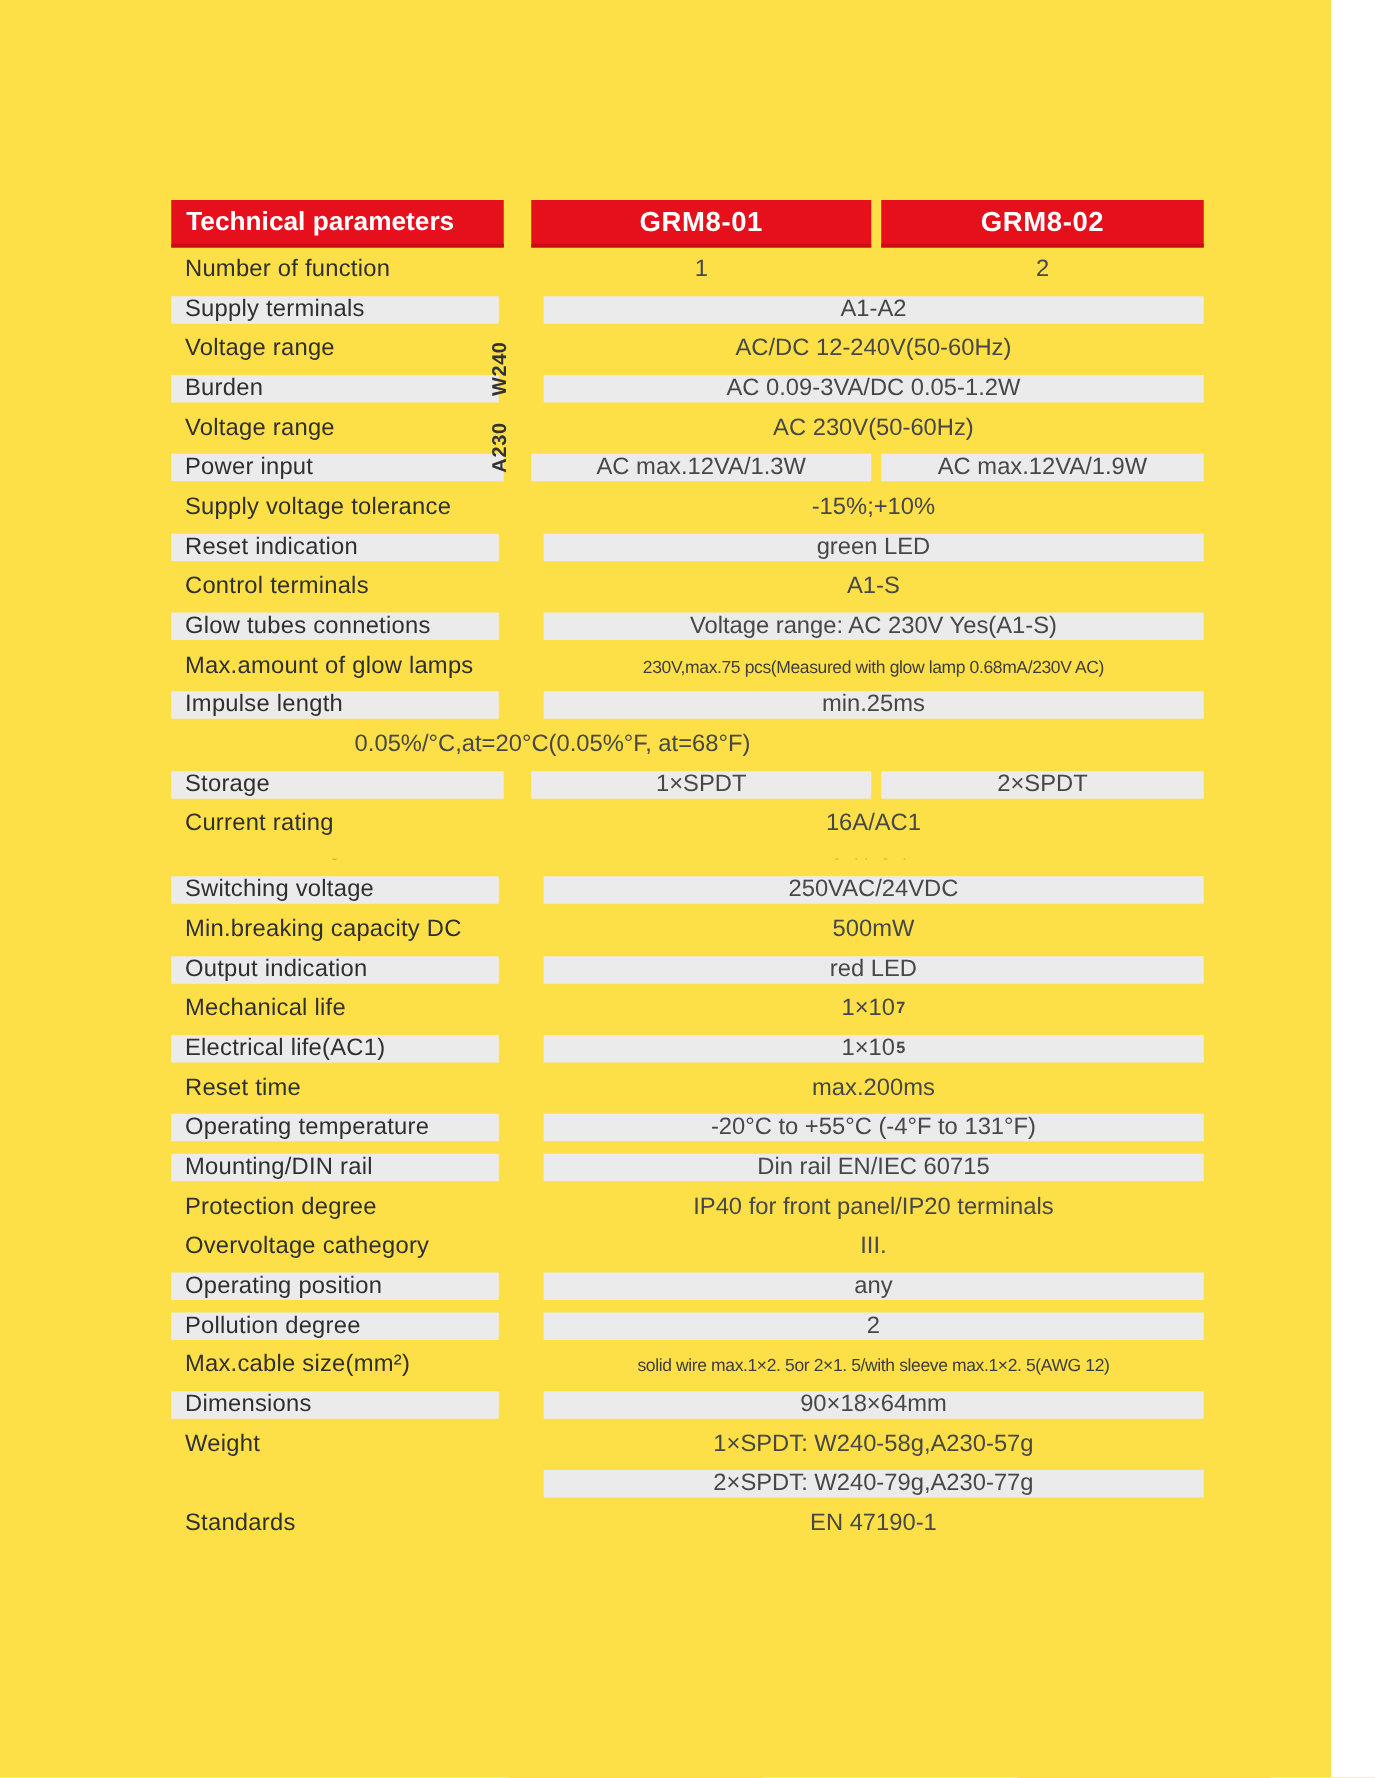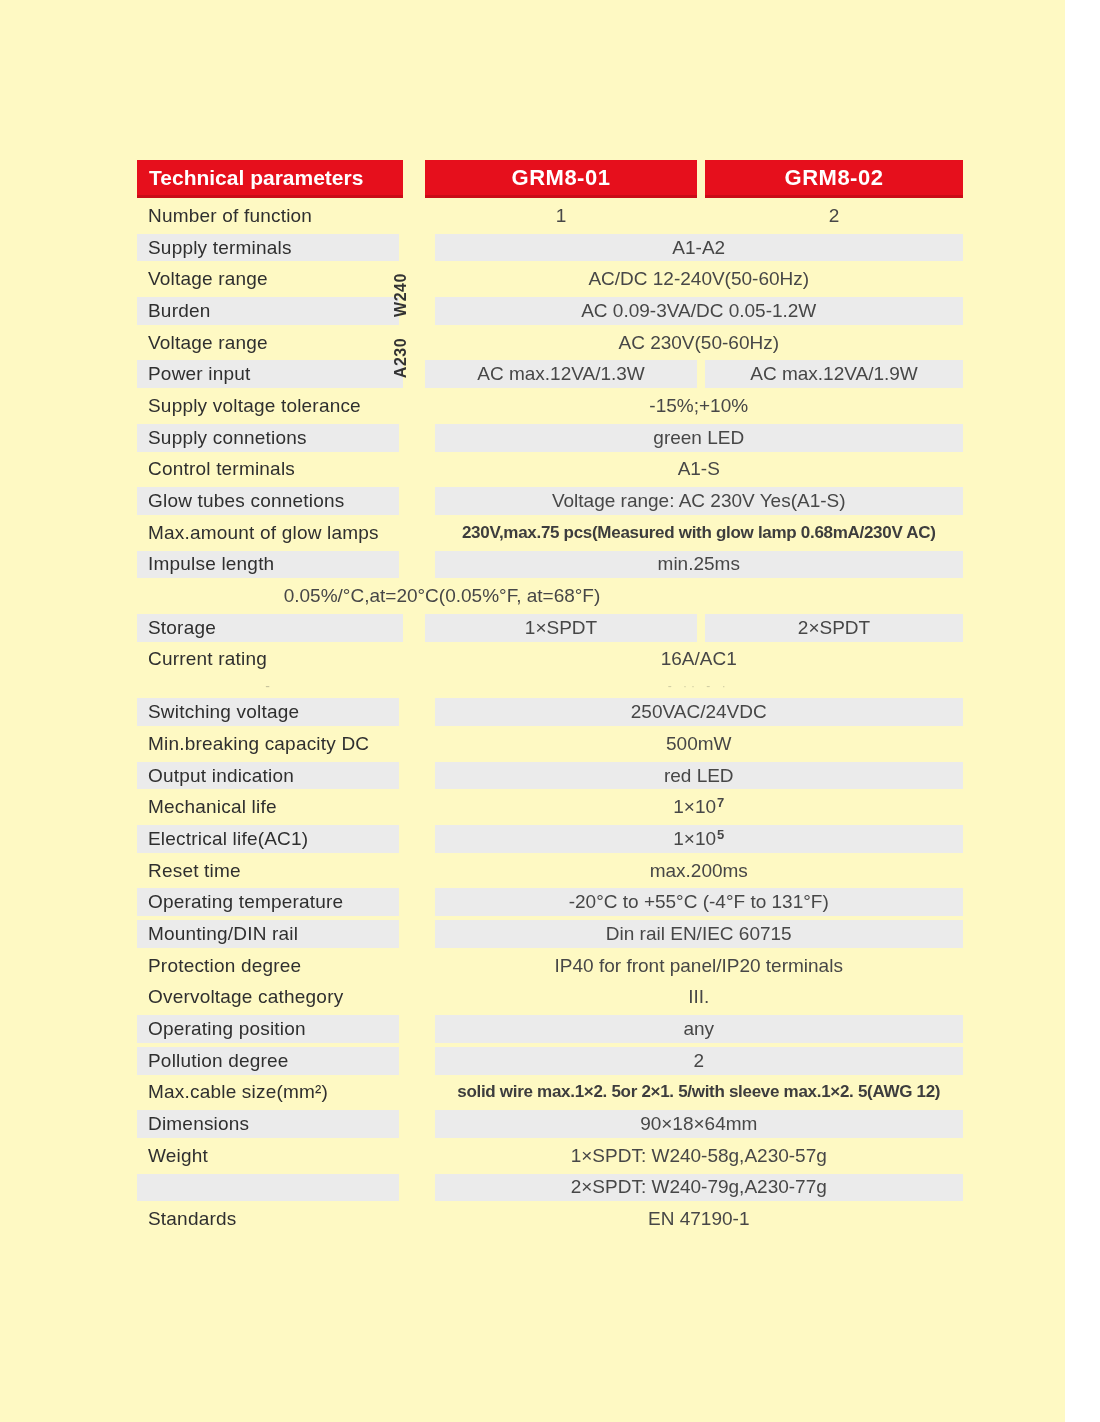--- a/index.html
+++ b/index.html
@@ -2,57 +2,57 @@
 <html><head>
 <meta charset="utf-8">
 <style>
   * { box-sizing: border-box; margin: 0; padding: 0; }
   body {
     width: 1100px; height: 1422px;
     background: #ffffff;
     font-family: "Liberation Sans", "DejaVu Sans", sans-serif;
     overflow: hidden;
   }
-  .page { position: relative; width: 1065px; height: 1422px; background: #fef9c3; }
+  .page { position: relative; width: 1065px; height: 1422px; background: #fde047; }
   .table { position: absolute; left: 137px; top: 160px; width: 826px; }
 
   
   .thead { display: flex; height: 38px; margin-bottom: 2px; }
   .hcell {
     background: #e60f1c;
     color: #ffffff;
     font-weight: bold;
     display: flex; align-items: center;
     border-bottom: 3px solid #c90d17;
   }
   .hlabel { width: 266px; font-size: 21px; padding-left: 12px; }
   .hc1 { width: 272px; margin-left: 22px; font-size: 22px; justify-content: center; letter-spacing: 0.5px; }
   .hc2 { width: 258px; margin-left: 8px;  font-size: 22px; justify-content: center; letter-spacing: 0.5px; }
 
   
-  .row { display: flex; height: 31.7px; padding: 2px 0; }
+  .row { display: flex; height: 31.7px; padding: 2px 0; align-items: center; }
   .lbl {
     width: 266px;
     display: flex; align-items: center;
     padding-left: 11px;
     font-size: 19px; color: #2f2f2f;
     letter-spacing: 0.2px;
     white-space: nowrap;
   }
   .val {
     display: flex; align-items: center; justify-content: center;
     font-size: 19px; color: #474747;
     white-space: nowrap;
   }
   .full { width: 538px; margin-left: 36px; }
   .v1   { width: 272px; margin-left: 22px; }
   .v2   { width: 258px; margin-left: 8px; }
   .g    { background: #ebebeb; }
 
-  .small { font-size: 17px; font-weight: 700; letter-spacing: -0.3px; color: #3d3d3d; }
+  .small { font-size: 14px; font-weight: 400; letter-spacing: -0.3px; color: #3d3d3d; }
 
   .val sup {
     align-self: flex-start;
     padding-top: 2px;
     font-size: 13px; font-weight: 700;
     margin-left: 1px;
   }
 
   
   .row.faint { height: 21px; padding: 1px 0; }
@@ -114,21 +114,21 @@
       <div class="val v1 g">AC max.12VA/1.3W</div>
       <div class="val v2 g">AC max.12VA/1.9W</div>
     </div>
 
     <div class="row">
       <div class="lbl">Supply voltage tolerance</div>
       <div class="val full">-15%;+10%</div>
     </div>
 
     <div class="row">
-      <div class="lbl g">Supply connetions</div>
+      <div class="lbl g">Reset indication</div>
       <div class="val full g">green LED</div>
     </div>
 
     <div class="row">
       <div class="lbl">Control terminals</div>
       <div class="val full">A1-S</div>
     </div>
 
     <div class="row">
       <div class="lbl g">Glow tubes connetions</div>

